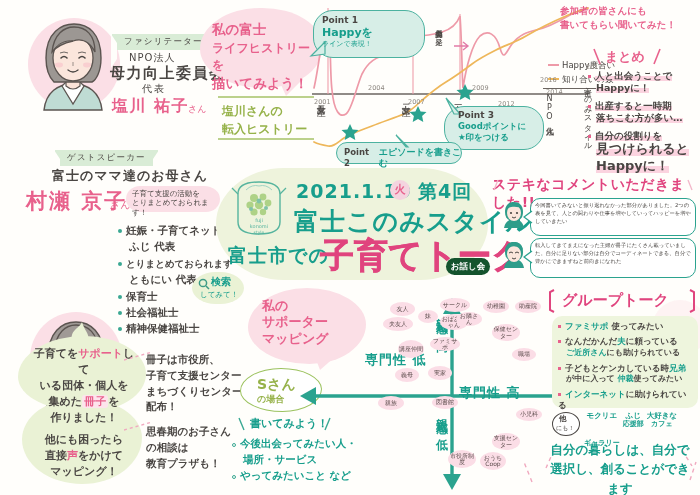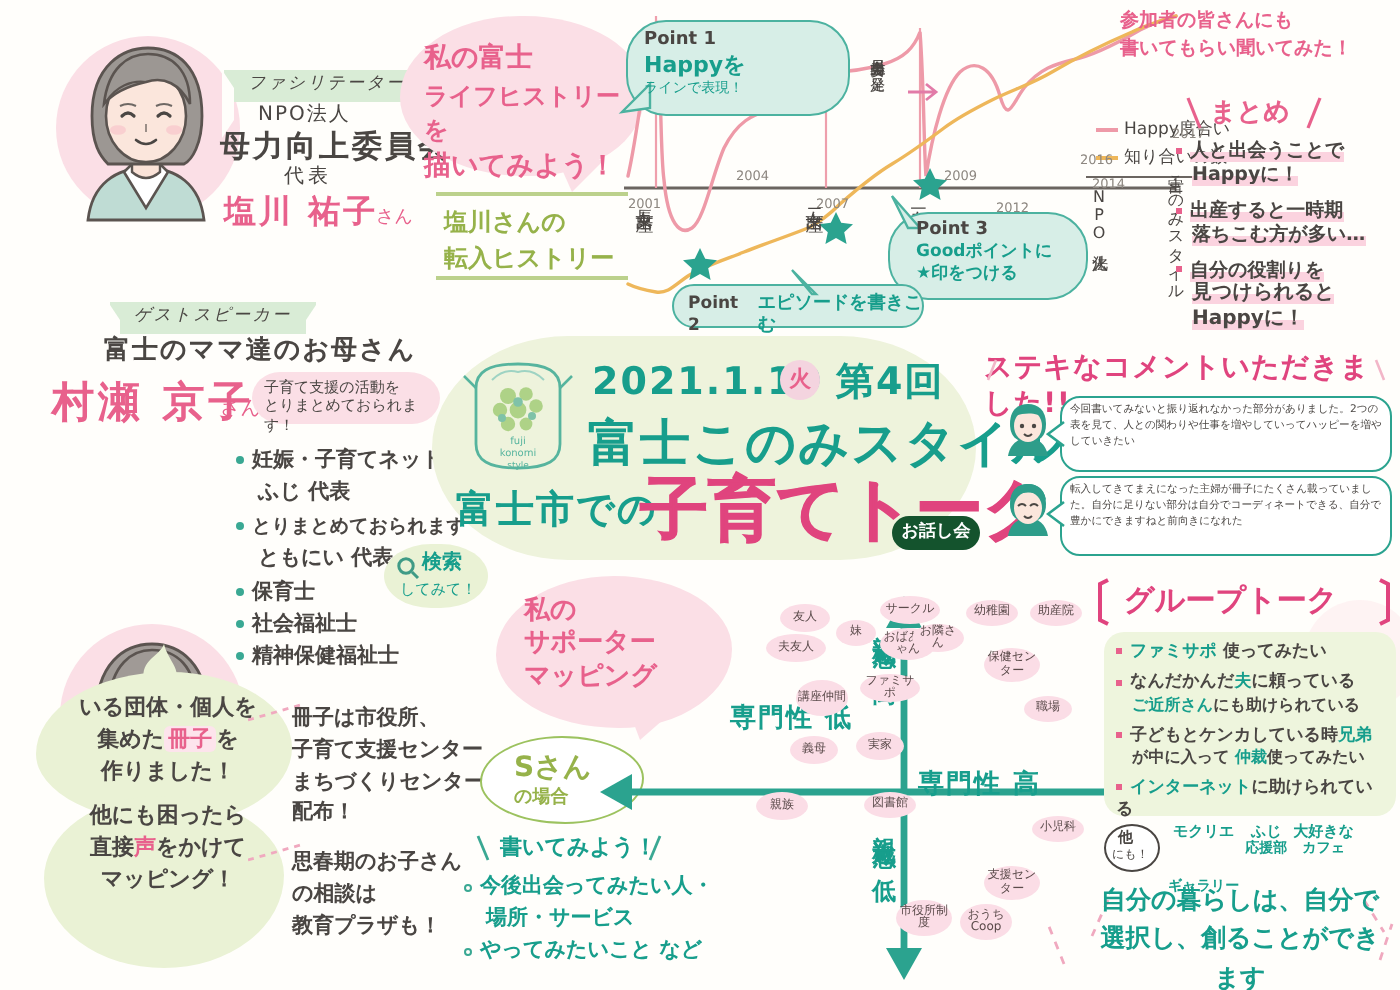--- a/index.html
+++ b/index.html
@@ -22,21 +22,20 @@
   
   .ribbon {
     display: inline-block;
     background: #d9ecd6;
     color: #4a4643;
     font-size: 8.5px;
     letter-spacing: 1.2px;
     padding: 2px 12px 3px 12px;
     position: relative;
     white-space: nowrap;
-    font-style: italic;
   }
   .ribbon:before, .ribbon:after {
     content: ""; position: absolute; top: 0; width: 0; height: 100%;
     border-top: 9px solid transparent; border-bottom: 9px solid transparent;
   }
   .ribbon:before { left: -1px; border-left: 6px solid #fffefb; }
   .ribbon:after  { right: -1px; border-right: 6px solid #fffefb; }
 
   
   .avatar-wrap { position: relative; }
@@ -258,21 +257,21 @@
     <div style="margin-bottom:6px;">
       <div class="hw hw-b ink" style="font-size:9.5px;"><span class="bullet-sq"></span><span class="hl-pink">人と出会うことで</span></div>
       <div class="hw hw-b ink" style="font-size:9.5px;padding-left:8px;"><span class="hl-pink">Happyに！</span></div>
     </div>
     <div style="margin-bottom:6px;">
       <div class="hw hw-b ink" style="font-size:9.5px;"><span class="bullet-sq"></span><span class="hl-pink">出産すると一時期</span></div>
       <div class="hw hw-b ink" style="font-size:9.5px;padding-left:8px;"><span class="hl-pink">落ちこむ方が多い…</span></div>
     </div>
     <div>
       <div class="hw hw-b ink" style="font-size:9.5px;"><span class="bullet-sq"></span><span class="hl-pink">自分の役割りを</span></div>
-      <div class="hw hw-b ink" style="font-size:10px;padding-left:8px;"><span class="hl-pink">見つけられるとHappyに！</span></div>
+      <div class="hw hw-b ink" style="font-size:13px;padding-left:8px;"><span class="hl-pink">見つけられるとHappyに！</span></div>
     </div>
   </div>
 
   <div class="abs" style="left:55px; top:145px;">
     <span class="ribbon hw">ゲストスピーカー</span>
   </div>
   <div class="abs hw hw-b ink" style="left:52px; top:168px; font-size:13px; letter-spacing:1px;">富士のママ達のお母さん</div>
   <div class="abs hw hw-b pink" style="left:26px; top:188px; font-size:21px; letter-spacing:2px;">村瀬 京子</div>
   <div class="abs hw pink" style="left:110px; top:199px; font-size:10px;">さん</div>
 
@@ -418,20 +417,21 @@
   </div>
 
   <div class="abs" style="left:18px; top:336px; width:128px; height:152px;">
     <div style="position:absolute;left:0;top:0;width:128px;height:76px;background:#eaf2d5;border-radius:52% 48% 46% 54% / 54% 50% 50% 46%;"></div>
     <div style="position:absolute;left:4px;top:62px;width:120px;height:86px;background:#eaf2d5;border-radius:48% 52% 50% 50% / 48% 46% 54% 52%;"></div>
     <svg width="28" height="22" style="position:absolute;left:48px;top:-16px;">
         <path d="M6 20 C4 10 14 8 16 2 C18 10 24 14 22 20 Z" fill="#eaf2d5"></path>
       </svg>
     <div style="position:absolute;left:12px;top:10px;width:108px;" class="hw hw-b ink">
       <div style="font-size:11px;line-height:1.45;text-align:center;">
+        <div><span>子育てを</span><span class="pink">サポート</span><span>して</span></div>
         <div><span>いる団体・個人を</span></div>
         <div><span>集めた</span><span class="pink" style="background:#fde4ec;padding:0 2px;border-radius:3px;">冊子</span><span>を</span></div>
         <div><span>作りました！</span></div>
       </div>
       <div style="font-size:11px;line-height:1.45;text-align:center;margin-top:6px;">
         <div><span>他にも困ったら</span></div>
         <div><span>直接</span><span class="pink">声</span><span>をかけて</span></div>
         <div><span>マッピング！</span></div>
       </div>
     </div>

